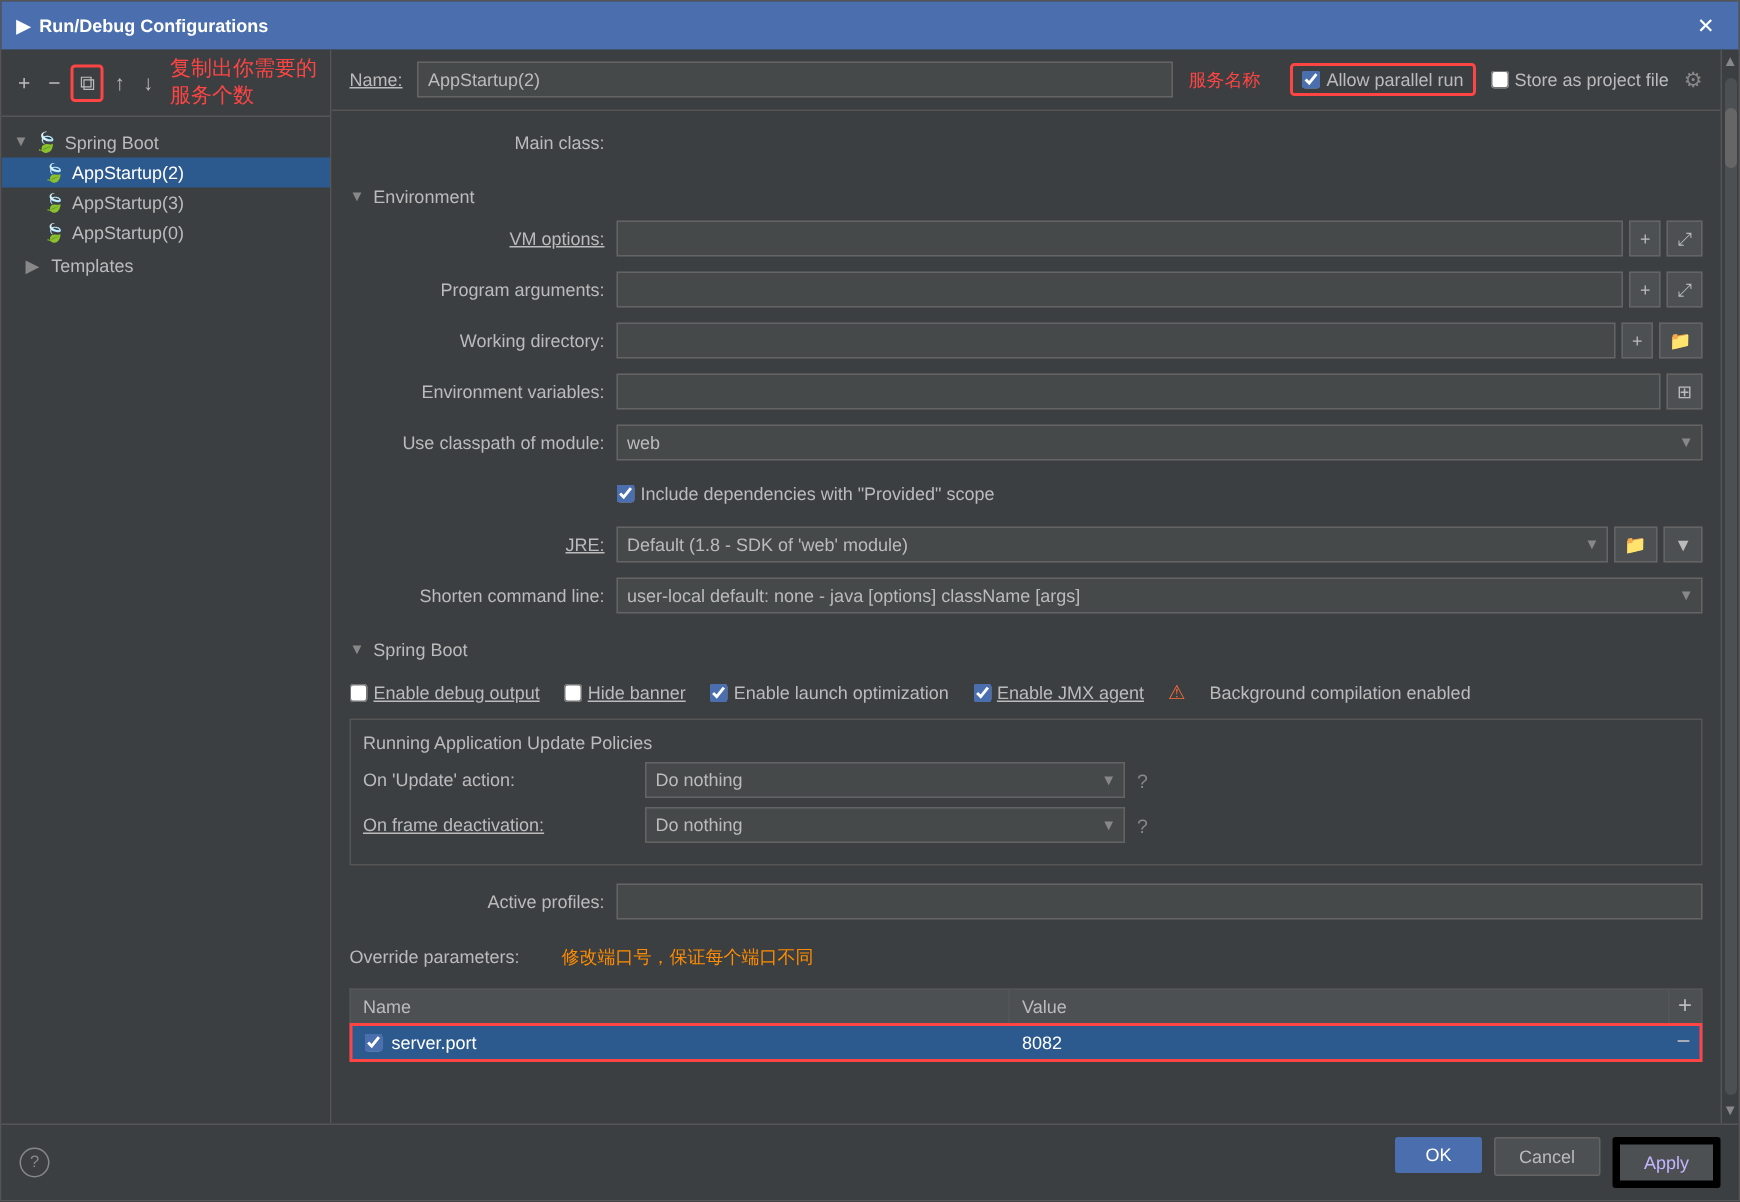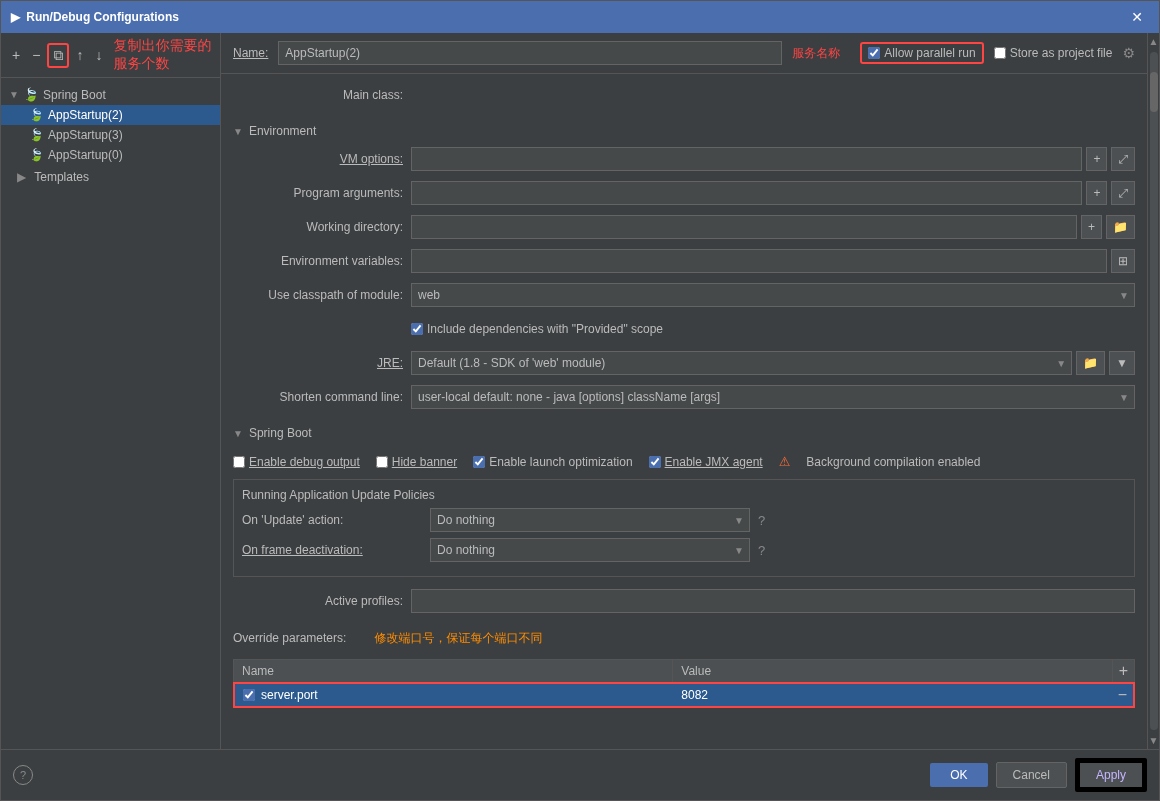--- a/index.html
+++ b/index.html
@@ -399,21 +399,21 @@
       color: #888;
       display: flex;
       align-items: center;
       justify-content: center;
       font-size: 11px;
       cursor: pointer;
     }
     
     .bottom-right {
       display: flex;
-      align-items: center;
+      align-items: flex-start;
       gap: 8px;
     }
     
     .btn-ok {
       background: #4b6eaf;
       border: none;
       color: white;
       padding: 5px 20px;
       font-size: 12px;
       cursor: pointer;

